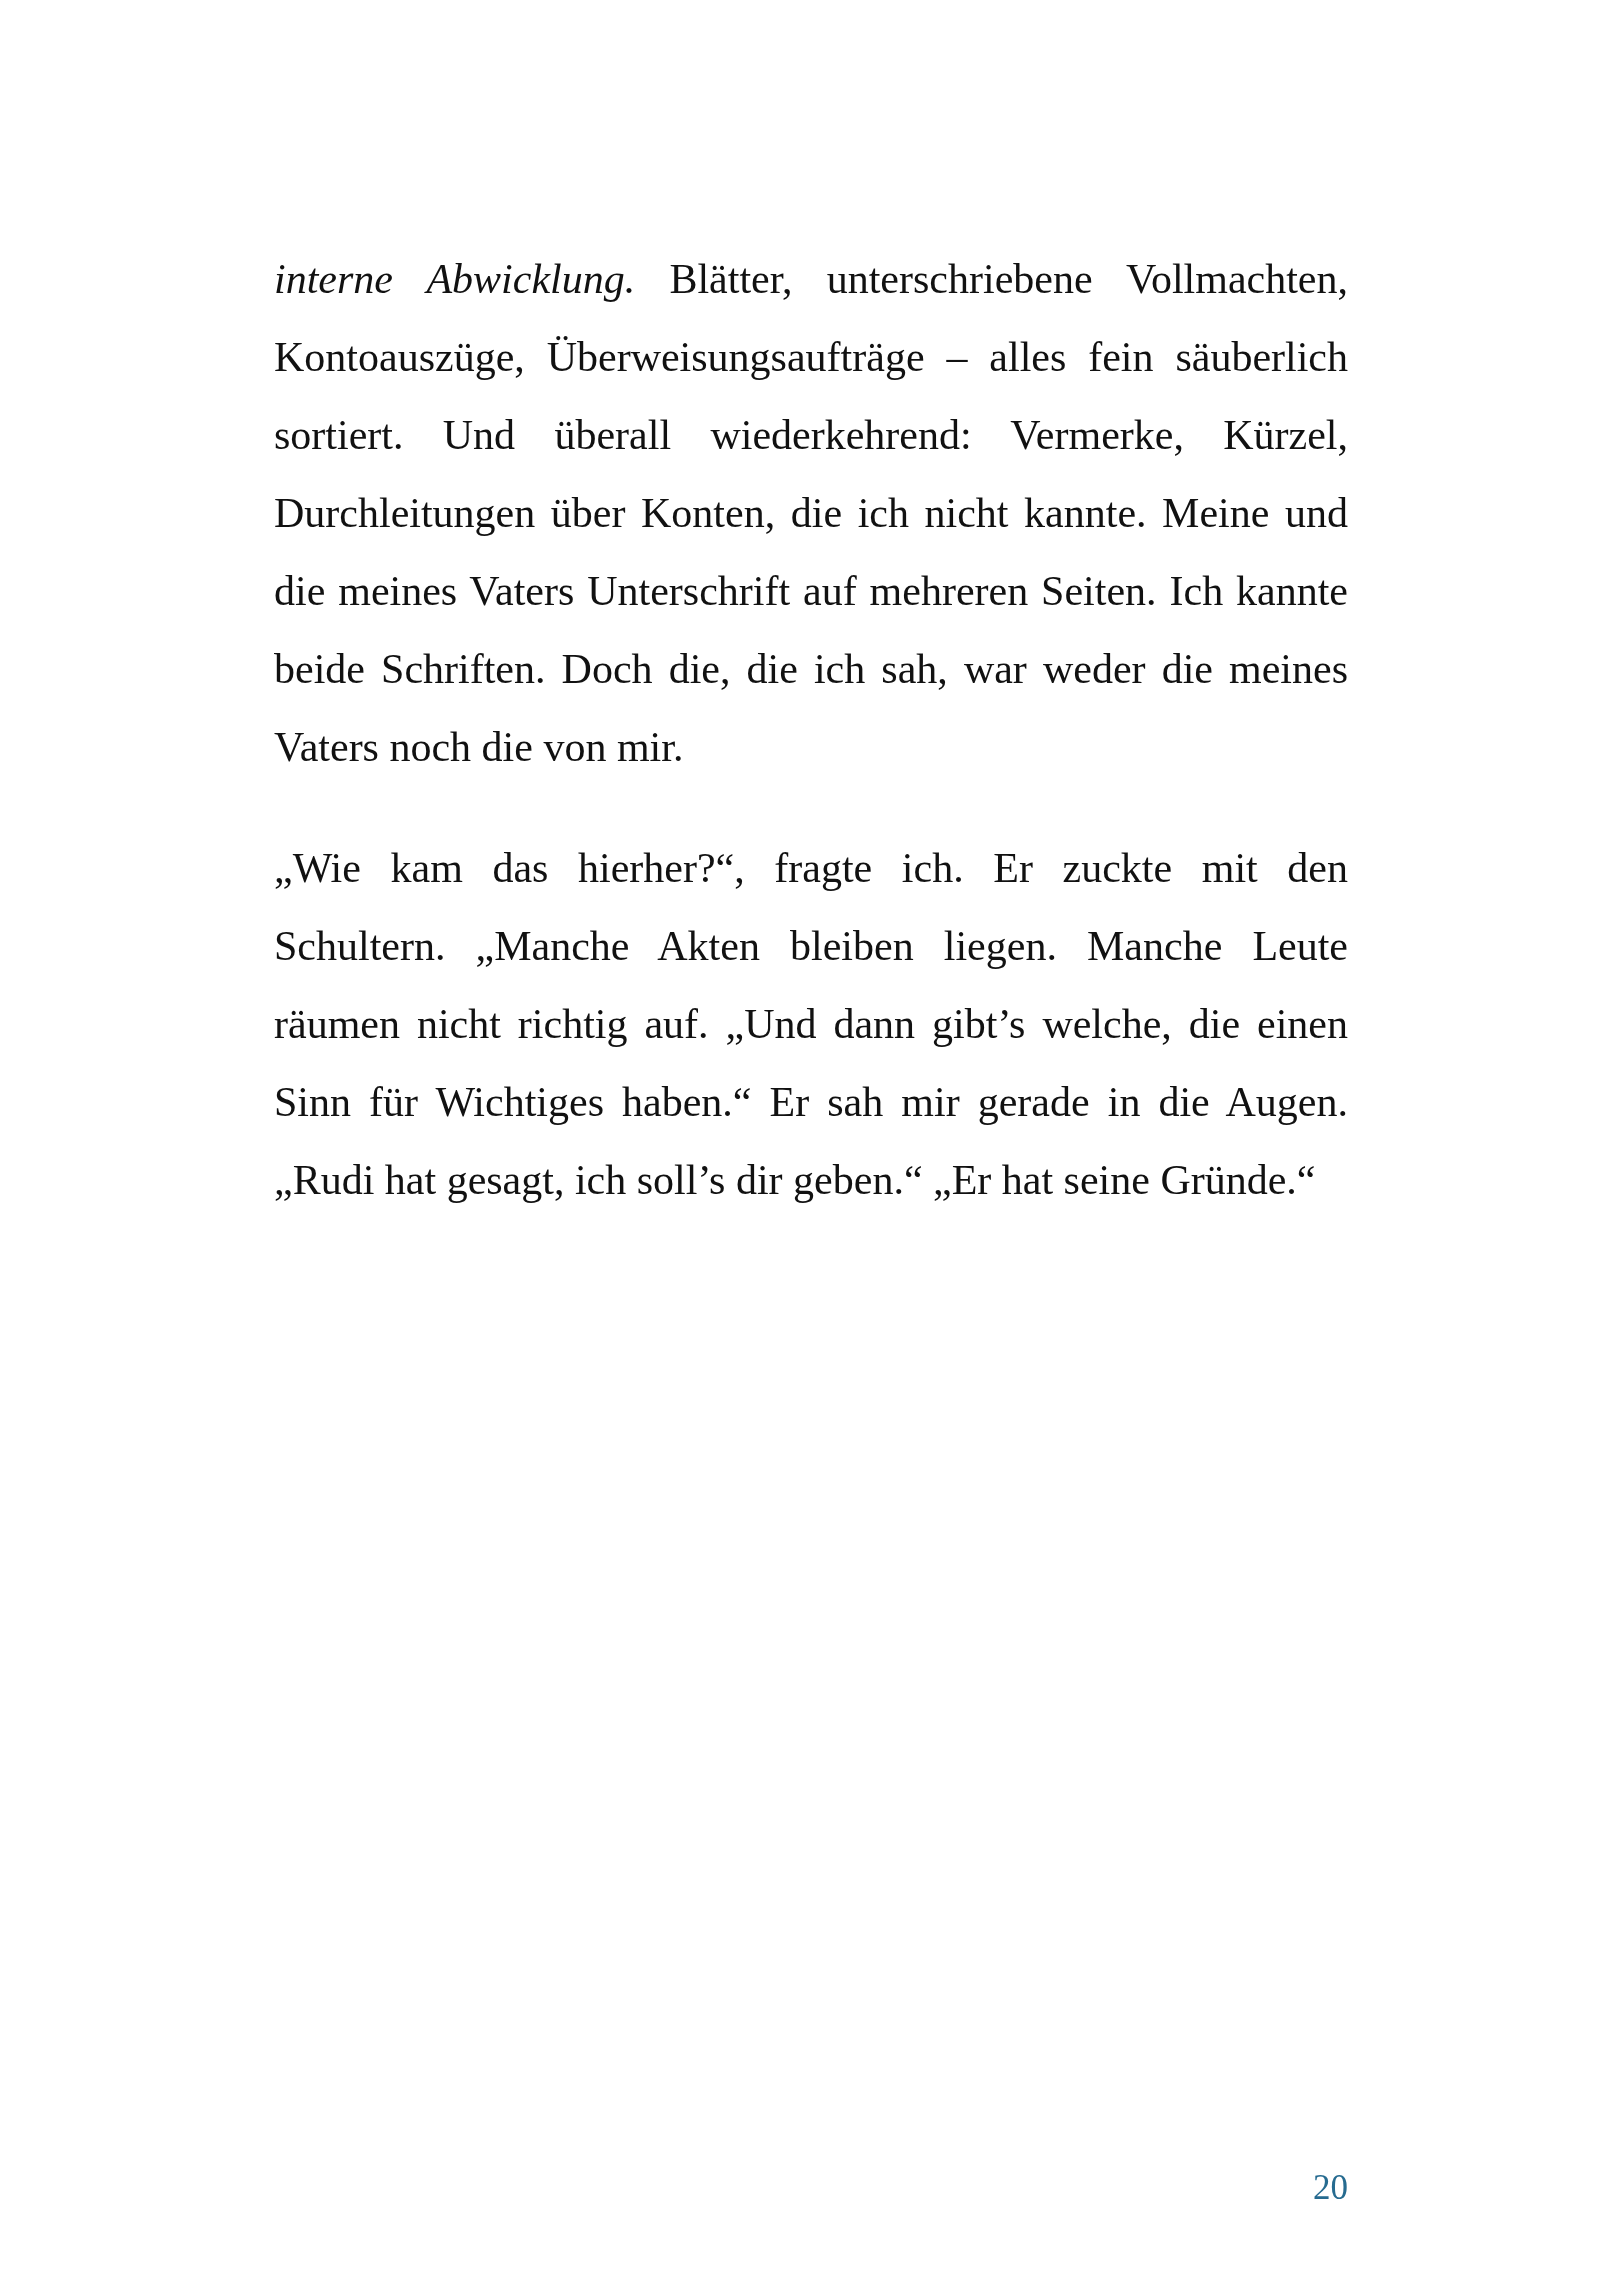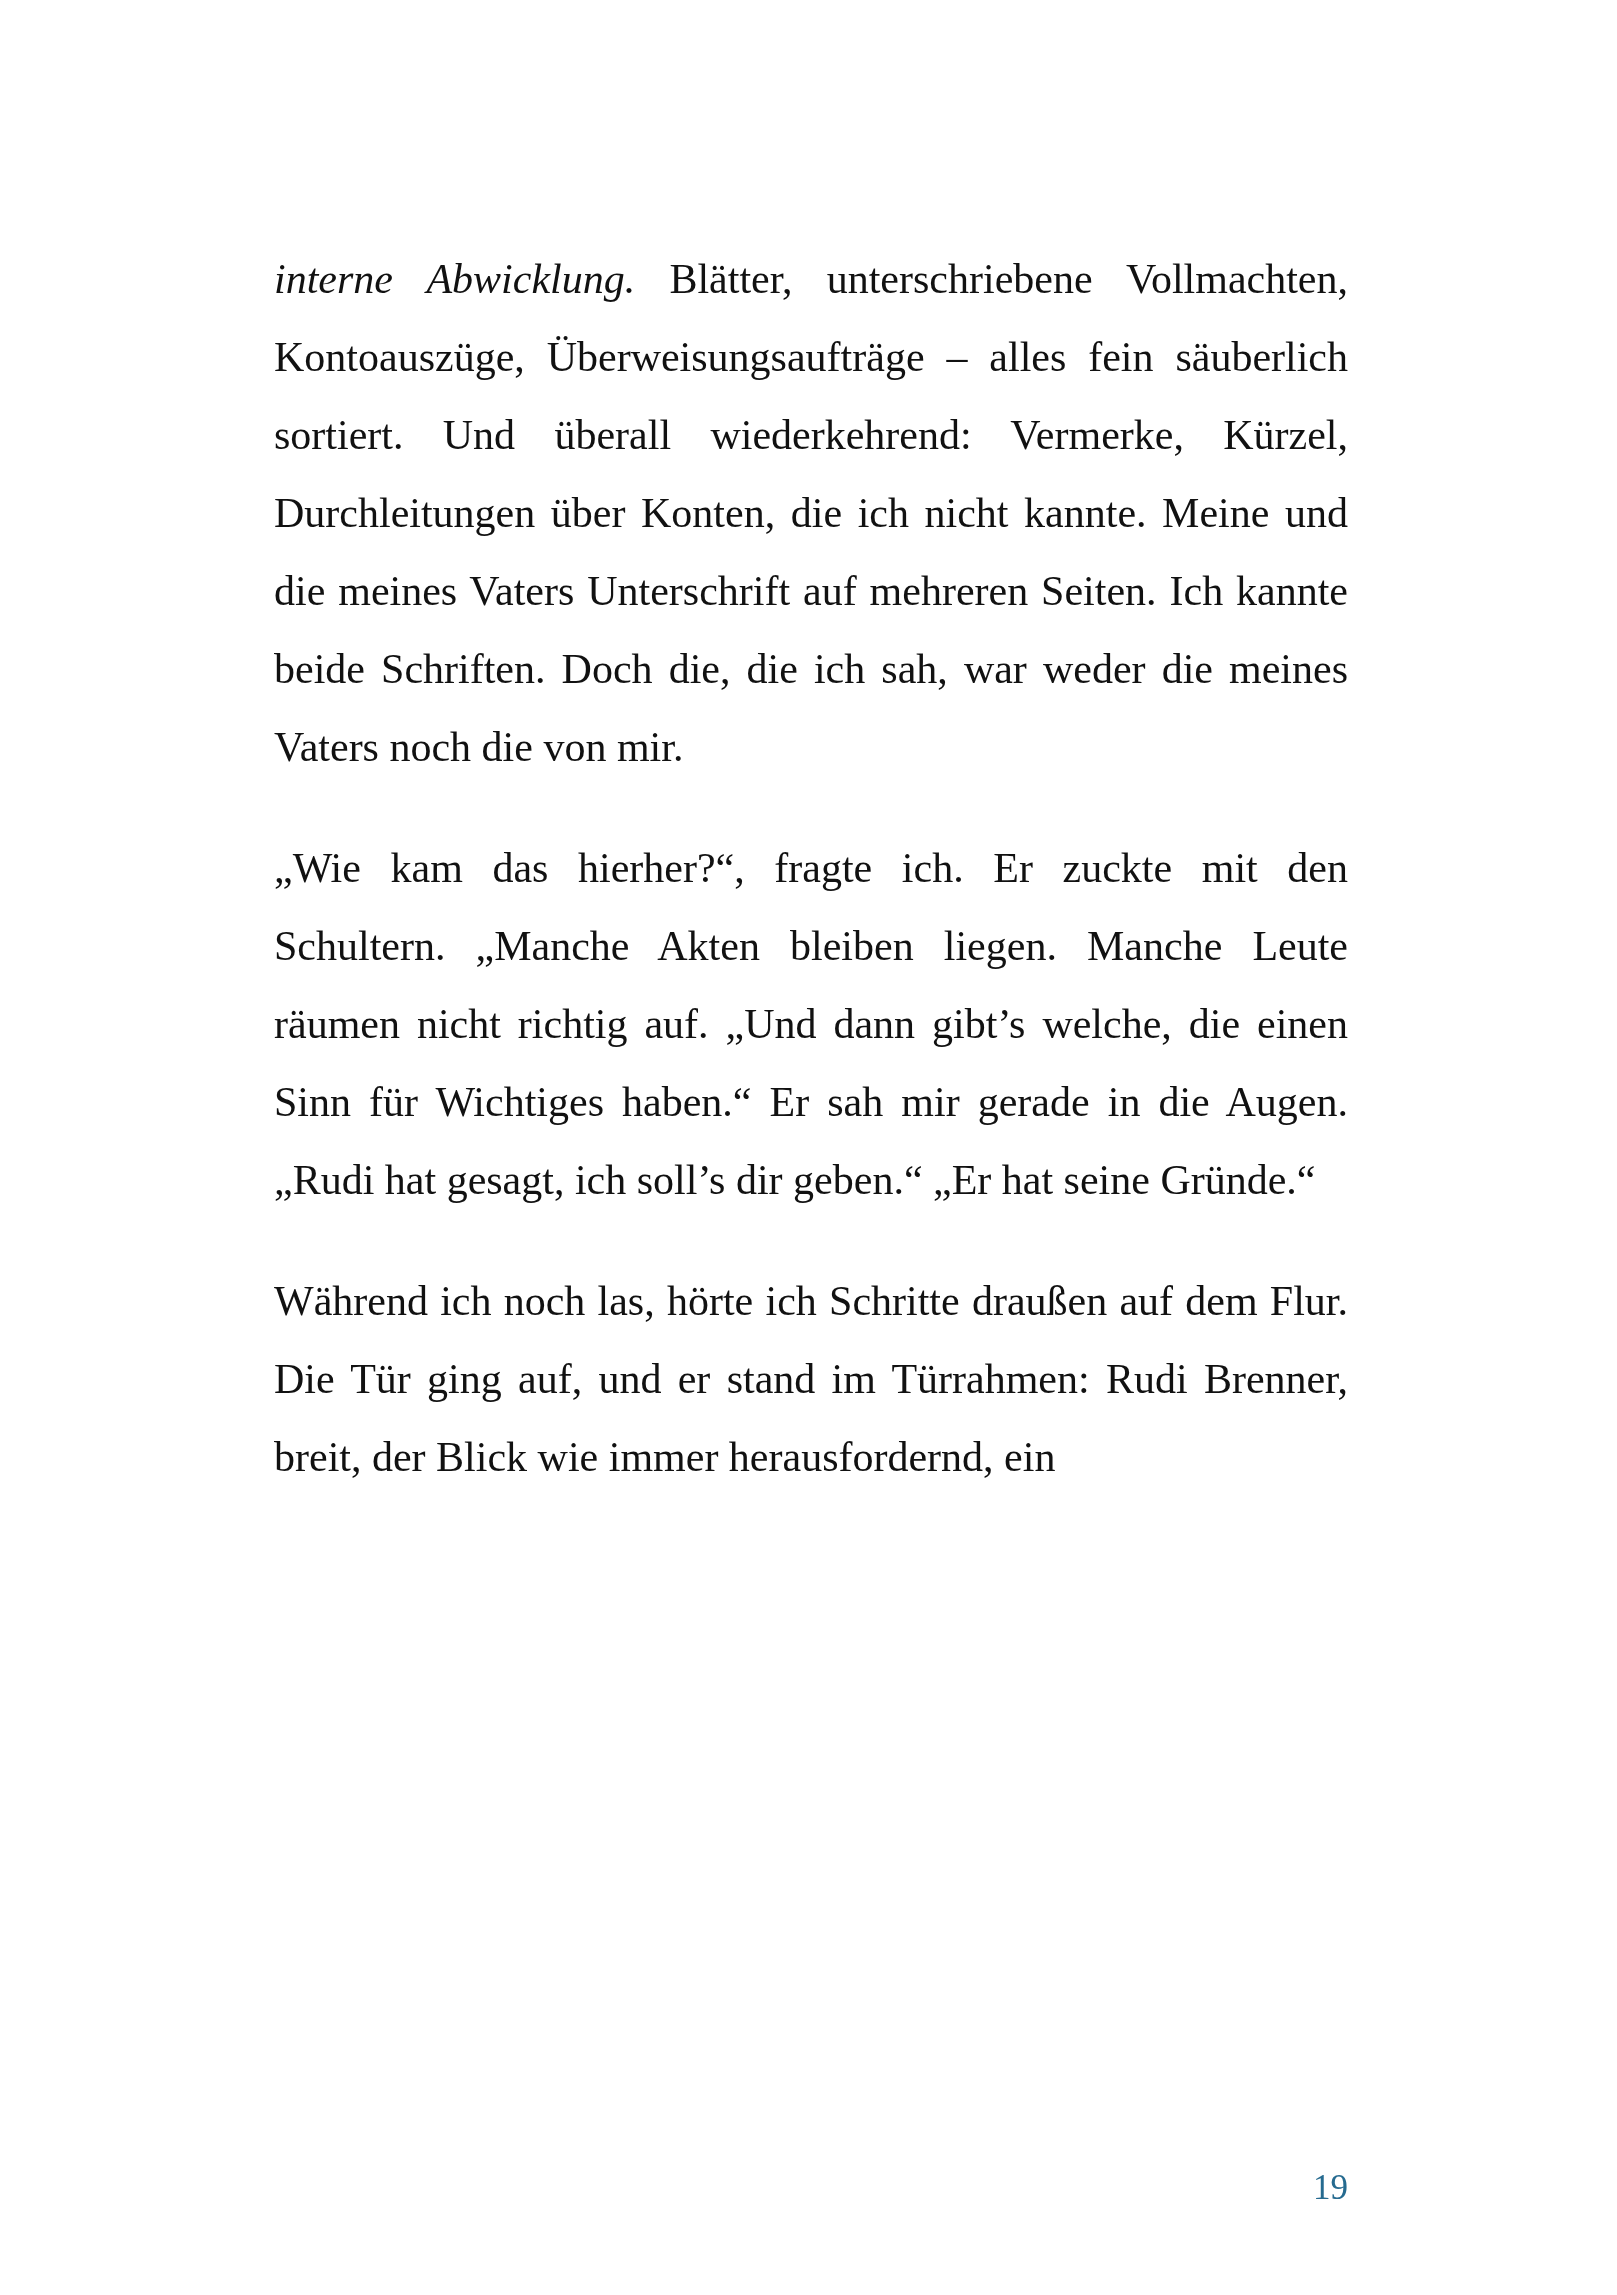--- a/index.html
+++ b/index.html
@@ -48,20 +48,19 @@
 
 <div class="page">
 
   <div class="text-block">
 
     <p><em>interne Abwicklung.</em><span> Blätter, unterschriebene Vollmachten, Kontoauszüge, Überweisungsaufträge – alles fein säuberlich sortiert. Und überall wiederkehrend: Vermerke, Kürzel, Durchleitungen über Konten, die ich nicht kannte. Meine und die meines Vaters Unterschrift auf mehreren Seiten. Ich kannte beide Schriften. Doch die, die ich sah, war weder die meines Vaters noch die von mir.</span></p>
 
     <p><span>„Wie kam das hierher?“, fragte ich. Er zuckte mit den Schultern. „Manche Akten bleiben liegen. Manche Leute räumen nicht richtig auf. „Und dann gibt’s welche, die einen Sinn für Wichtiges haben.“ Er sah mir gerade in die Augen. „Rudi hat gesagt, ich soll’s dir geben.“ „Er hat seine Gründe.“</span></p>
 
 
-    <p><span>Während ich noch las, hörte ich Schritte draußen auf dem Flur. Die Tür ging auf, und er stand im Türrahmen: Rudi Brenner, breit, der Blick wie immer herausfordernd, ein</span></p>
 
   </div>
 
-  <div class="page-footer">19</div>
+  <div class="page-footer">20</div>
 
 </div>
 
 
 </body></html>

